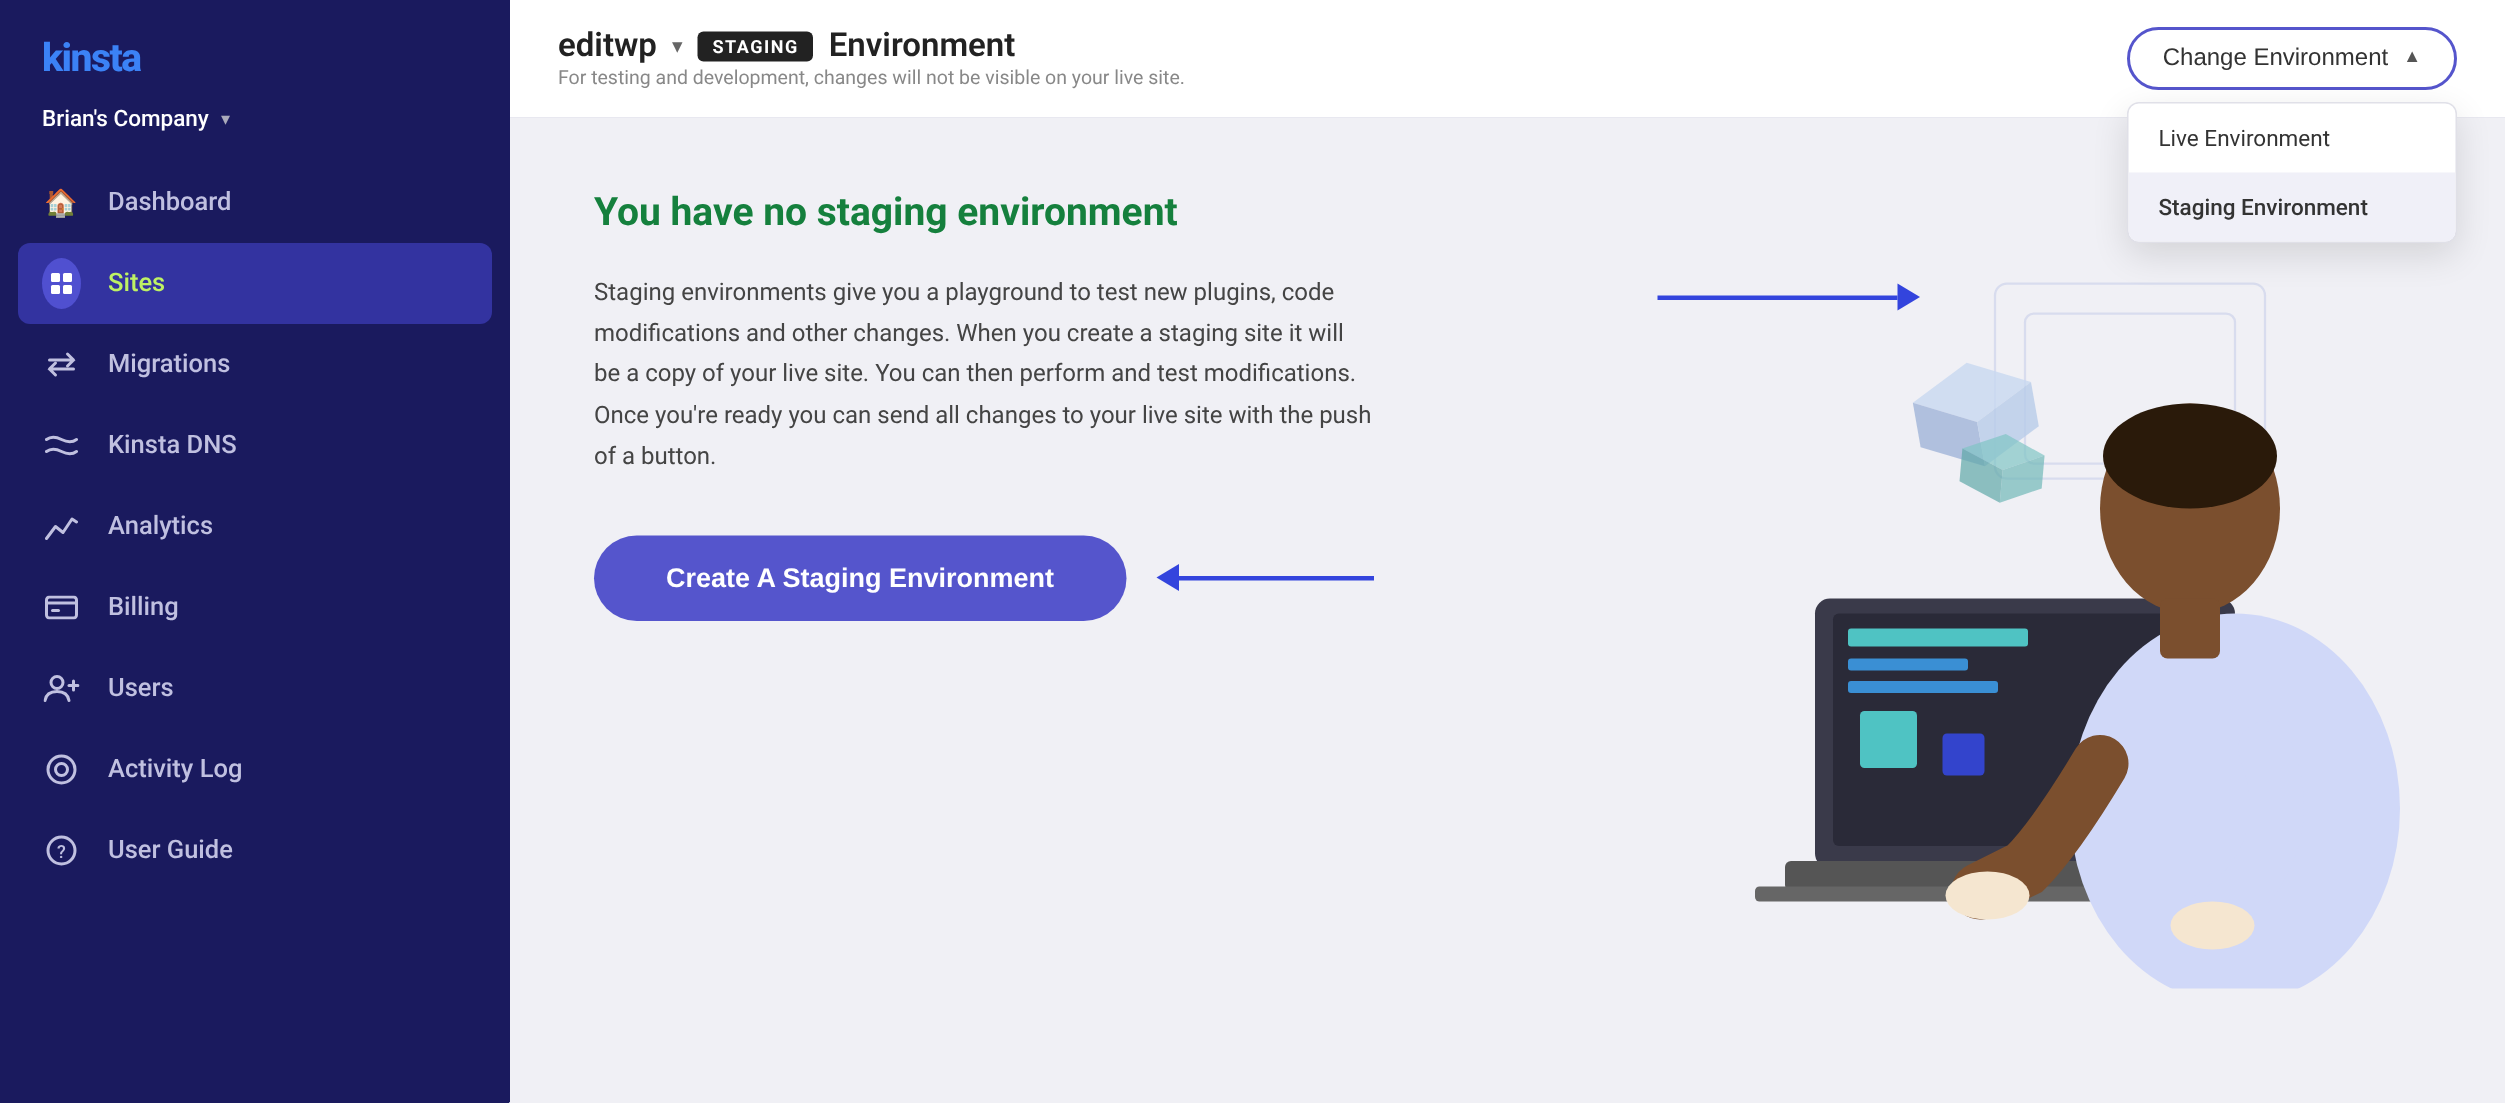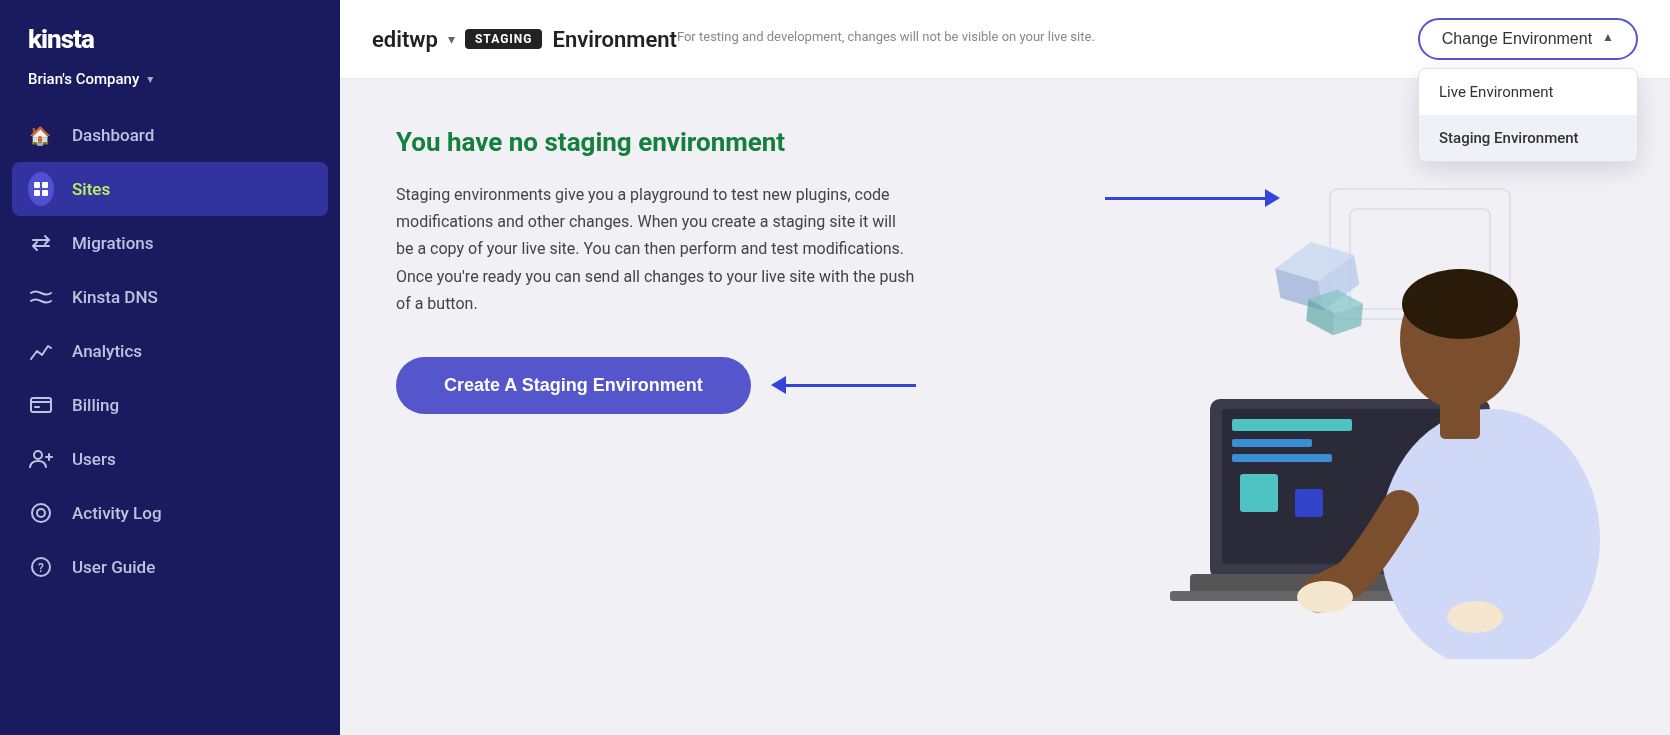--- a/index.html
+++ b/index.html
@@ -17,21 +17,21 @@
     }
     .sidebar-logo {
       padding: 24px 28px 10px 28px;
     }
     .logo-text {
       color: #fff;
       font-size: 26px;
       font-weight: 800;
       letter-spacing: -1px;
     }
-    .logo-text span { color: #ffffff; text-align: center; }
+    .logo-text span { color: #3b82f6; text-align: center; }
     .company-selector {
       display: flex;
       align-items: center;
       padding: 6px 28px 20px 28px;
       gap: 8px;
       cursor: pointer;
     }
     .company-name {
       color: #fff;
       font-size: 15px;
@@ -126,20 +126,21 @@
       font-weight: 600;
       color: #222;
     }
     .header-subtitle {
       font-size: 13px;
       color: #888;
       margin-top: 2px;
     }
     .header-title-group {
       display: flex;
+      flex-direction: column;
     }
     .header-badge-row {
       display: flex;
       align-items: center;
       gap: 10px;
     }
 
     
     .change-env-btn {
       border: 2px solid #5555cc;

